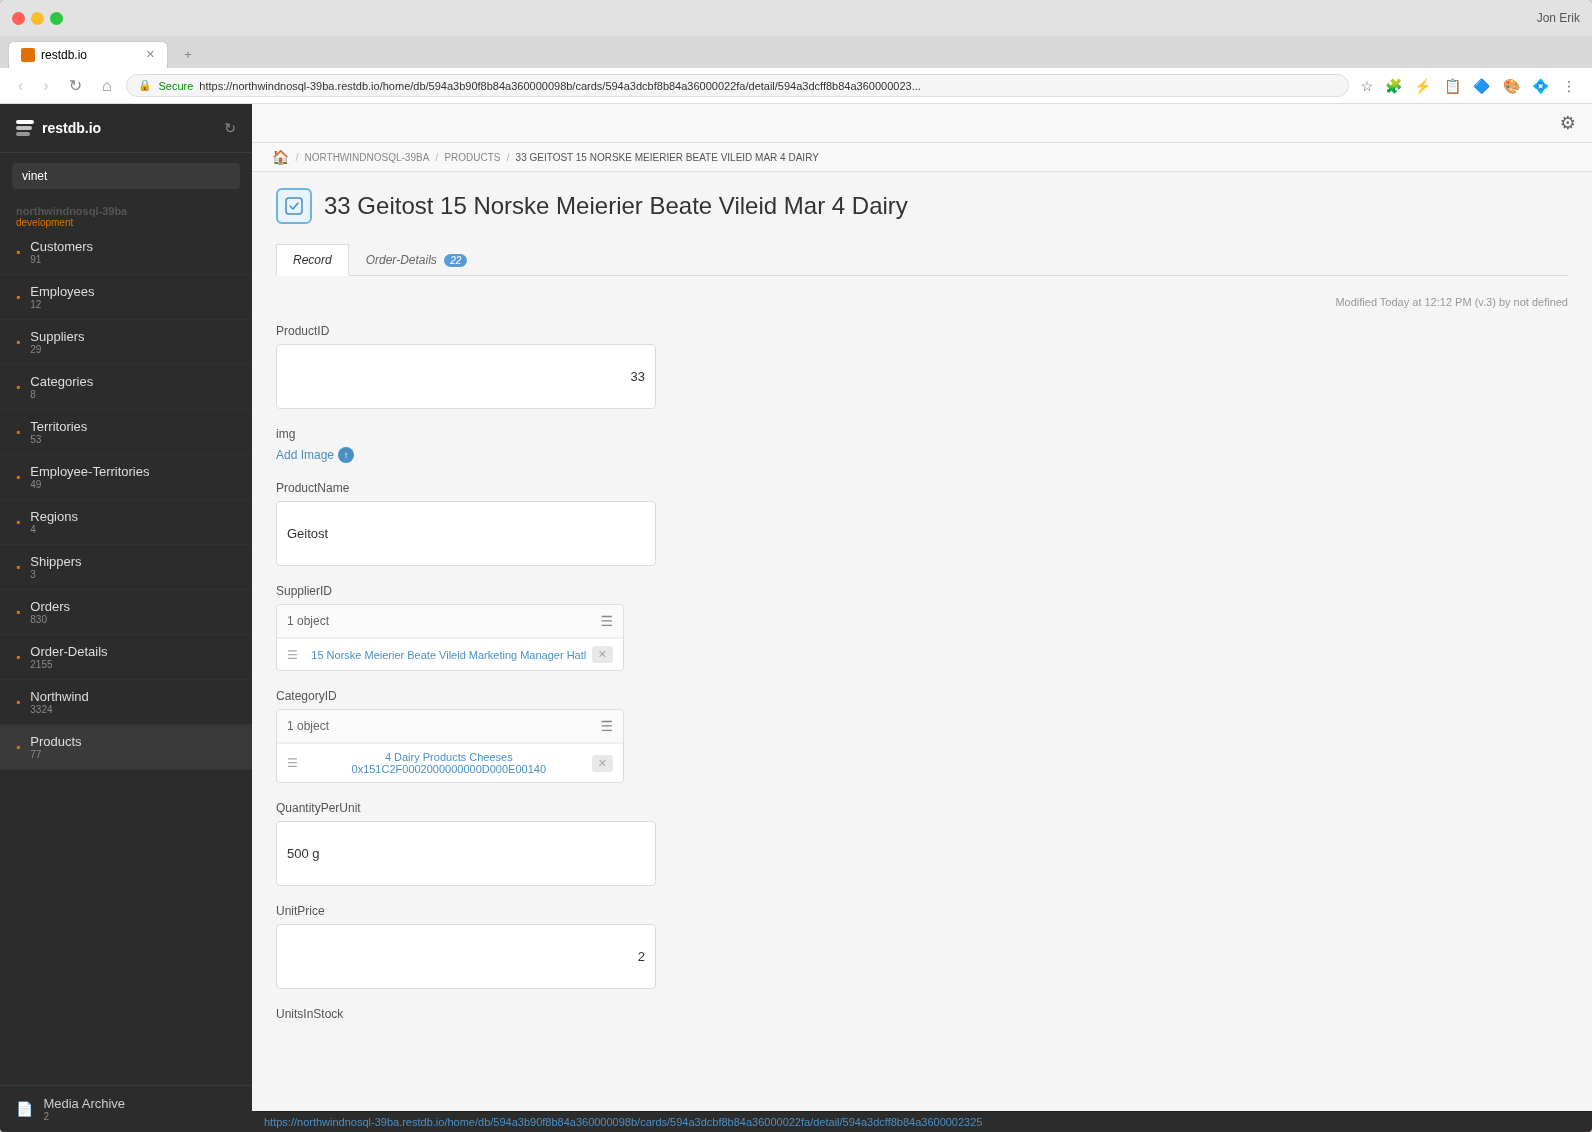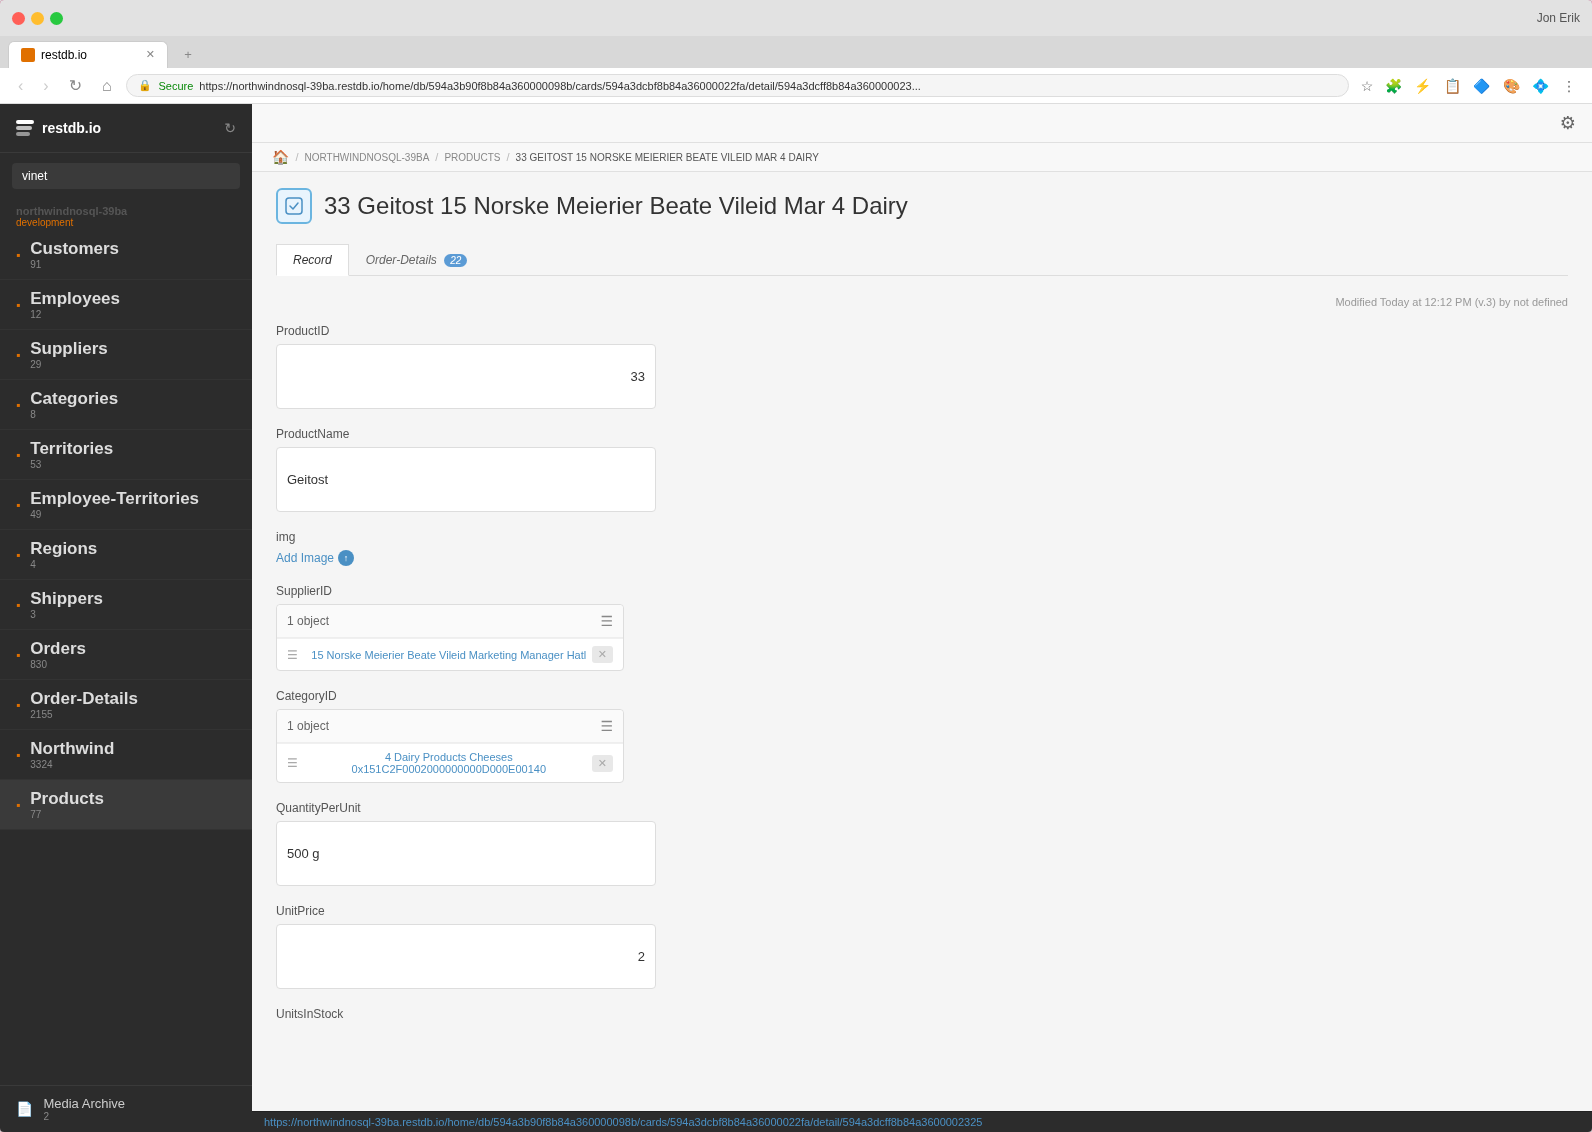--- a/index.html
+++ b/index.html
@@ -40,21 +40,21 @@
     .logo-disk:nth-child(3) { width: 14px; opacity: 0.5; }
     .logo-text { font-size: 14px; font-weight: 600; color: #fff; }
     .sidebar-refresh { color: #888; font-size: 14px; cursor: pointer; }
     .search-box { padding: 10px 12px; }
     .search-input { width: 100%; background: #3a3a3a; border: none; border-radius: 4px; padding: 6px 10px; color: #fff; font-size: 12px; outline: none; }
     .sidebar-section { padding: 0; }
     .sidebar-item { display: flex; align-items: center; gap: 10px; padding: 9px 16px; cursor: pointer; border-bottom: 1px solid #333; }
     .sidebar-item.active { background: #3a3a3a; }
     .sidebar-item-icon { color: #e07000; font-size: 12px; }
     .sidebar-item-text { flex: 1; }
-    .sidebar-item-name { font-size: 17px; color: #ddd; font-weight: 700; }
+    .sidebar-item-name { font-size: 13px; color: #ddd; font-weight: 400; }
     .sidebar-item-count { font-size: 10px; color: #888; }
     .sidebar-footer { margin-top: auto; border-top: 1px solid #3a3a3a; }
     .sidebar-footer-item { display: flex; align-items: center; gap: 10px; padding: 10px 16px; cursor: pointer; }
     .footer-icon { color: #888; font-size: 14px; }
 
     
     .main-content { flex: 1; display: flex; flex-direction: column; background: #f5f5f5; }
     .breadcrumb-bar { background: #f8f8f8; border-bottom: 1px solid #e0e0e0; padding: 6px 20px; display: flex; align-items: center; gap: 6px; font-size: 11px; color: #888; }
     .breadcrumb-separator { color: #bbb; }
     .breadcrumb-link { color: #888; text-decoration: none; text-transform: uppercase; font-size: 10px; font-weight: 500; }
@@ -302,30 +302,30 @@
         </div>
 
         <div class="form-meta">Modified Today at 12:12 PM (v.3) by not defined</div>
 
         <div class="form-group">
           <label class="form-label">ProductID</label>
           <input class="form-input right-align" type="text" readonly="" value="33" style="">
         </div>
 
         <div class="form-group">
-          <label class="form-label">ProductName</label>
-          <input class="form-input" type="text" value="Geitost" style="">
-        </div>
-
-        <div class="form-group">
           <label class="form-label">img</label>
           <div class="add-image-link">
             <span>Add Image</span>
             <span class="upload-icon">↑</span>
           </div>
+        </div>
+
+        <div class="form-group">
+          <label class="form-label">ProductName</label>
+          <input class="form-input" type="text" value="Geitost" style="">
         </div>
 
         <div class="form-group">
           <label class="form-label">SupplierID</label>
           <div class="object-field">
             <div class="object-field-header">
               <span class="object-count">1 object</span>
               <span class="object-menu-icon">☰</span>
             </div>
             <div class="object-row">

